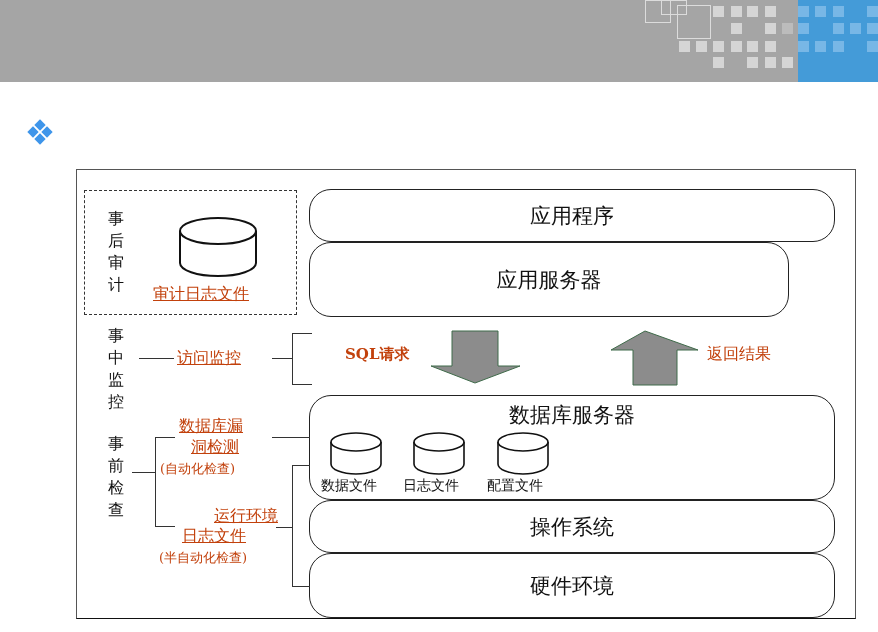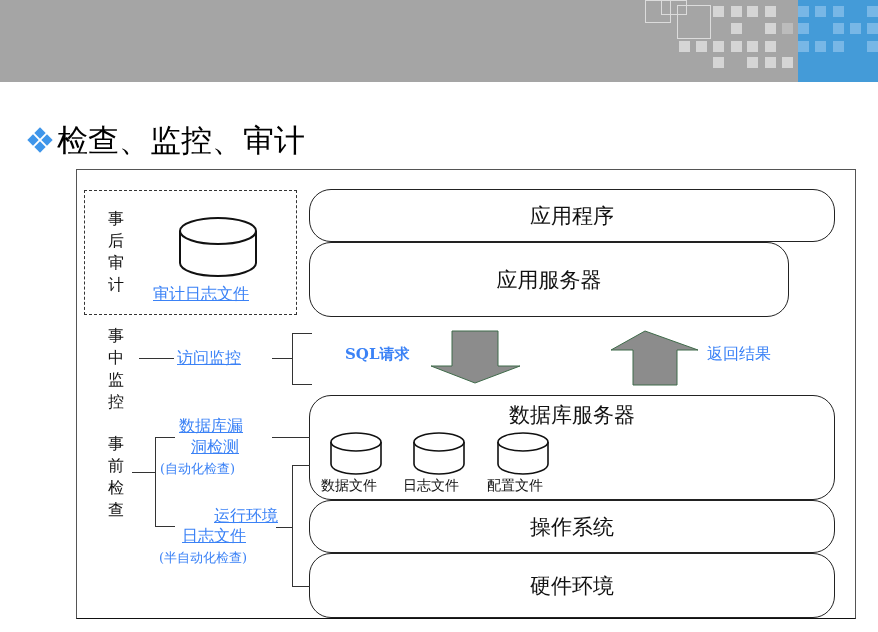--- a/index.html
+++ b/index.html
@@ -16,21 +16,21 @@
   .outline-sq { position:absolute; border:1px solid #dcdcdc; }
   .subtitle { position:absolute; left:27px; top:120px; font-family:"DejaVu Sans","Liberation Sans",sans-serif;
               font-size:31px; color:#000; display:flex; align-items:center; }
   .bullet { width:26px; height:26px; position:relative; margin-right:4px; }
   .bullet span { position:absolute; width:8px; height:8px; background:#3e95ea; transform:rotate(45deg); }
   .frame { position:absolute; left:76px; top:169px; width:780px; height:450px; border:1.5px solid #555; border-bottom-color:#111; box-sizing:border-box; }
   .layer { position:absolute; border:1.3px solid #222; border-radius:22px; box-sizing:border-box;
            display:flex; align-items:center; justify-content:center; font-size:21px; color:#111; background:#fff; }
   .dashed { position:absolute; left:84px; top:190px; width:213px; height:125px; border:1.5px dashed #333; box-sizing:border-box; }
   .vtext { position:absolute; font-size:16px; line-height:22px; width:18px; text-align:center; color:#111; }
-  .lbl { position:absolute; font-size:16px; color:#3b82f6; white-space:nowrap; }
+  .lbl { position:absolute; font-size:16px; color:#c2410c; white-space:nowrap; }
   .u { text-decoration:underline; }
   .small { font-size:13px; }
   .line { position:absolute; background:#333; }
   .cyl-label { position:absolute; font-size:14px; color:#111; }
   svg { position:absolute; overflow:visible; }
 </style>
 </head>
 <body>
 
 <div class="header">
@@ -76,21 +76,20 @@
   </div>
 </div>
 
 <div class="subtitle">
   <div class="bullet">
     <span style="left:9px;top:1px;"></span>
     <span style="left:2px;top:8px;"></span>
     <span style="left:16px;top:8px;"></span>
     <span style="left:9px;top:15px;"></span>
   </div>
-  <span>检查、监控、审计</span>
 </div>
 
 <div class="frame"></div>
 
 <div class="dashed"></div>
 <div class="vtext" style="left:107px;top:208px;">
   <div>事</div>
   <div>后</div>
   <div>审</div>
   <div>计</div>

